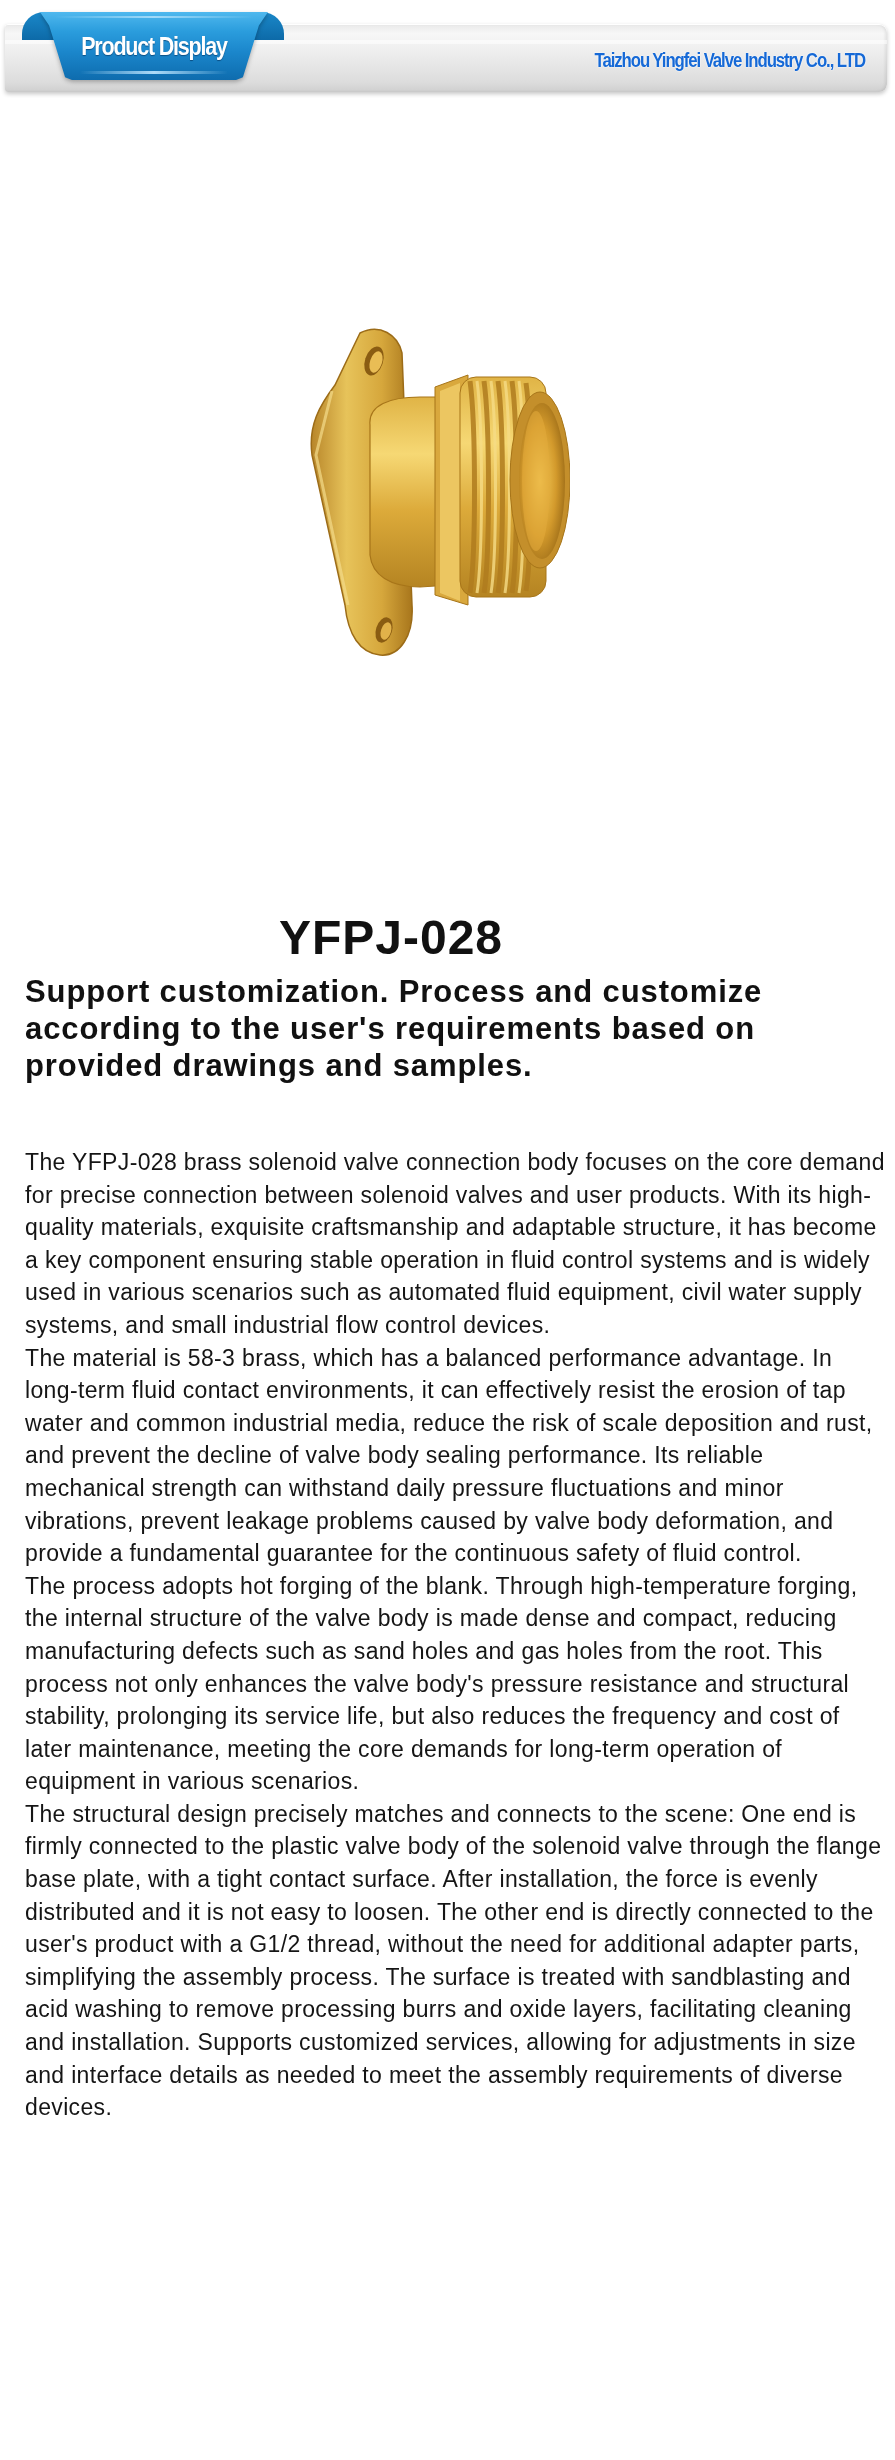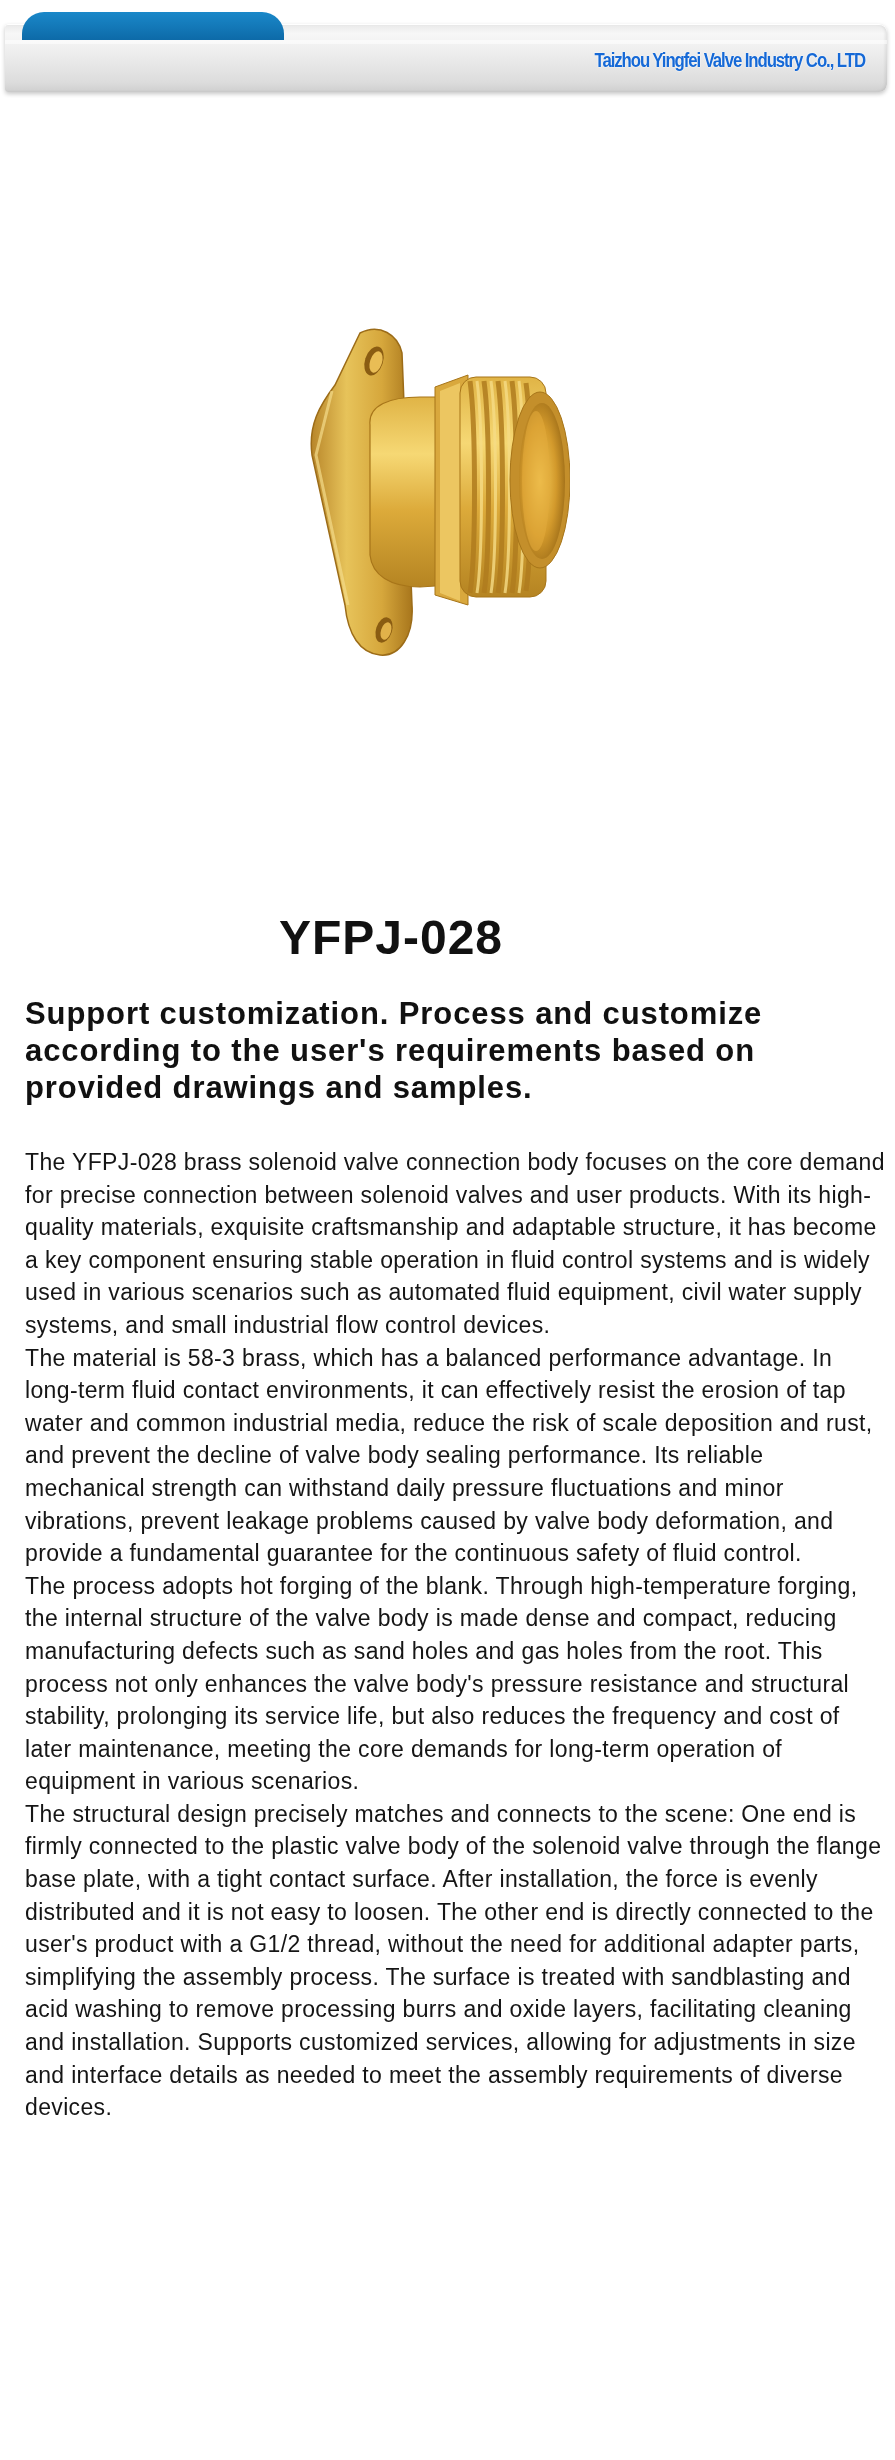--- a/index.html
+++ b/index.html
@@ -133,21 +133,21 @@
       font-size: 48px;
       letter-spacing: 1px;
       line-height: 56px;
       color: #111111;
     }
 
     
     .product-headline {
       position: absolute;
       left: 25px;
-      top: 995px;
+      top: 973px;
       width: 860px;
       font-family: "Liberation Sans", sans-serif;
       font-weight: bold;
       font-size: 31px;
       line-height: 37px;
       letter-spacing: 0.9px;
       color: #111111;
       margin: 0;
     }
 
@@ -166,20 +166,26 @@
     .description p {
       margin: 0;
     }
   </style>
 </head>
 <body>
 
 <div class="banner">
   <div class="banner-bar"></div>
   <div class="ribbon-back"></div>
+  <div class="ribbon-wrap">
+    <div class="ribbon-shape"></div>
+    <div class="ribbon-top-shine"></div>
+    <div class="ribbon-shine"></div>
+    <div class="ribbon-label">Product Display</div>
+  </div>
   <div class="company-name">Taizhou Yingfei Valve Industry Co., LTD</div>
 </div>
 
 <div class="product-image">
   <svg width="280" height="390" viewBox="0 0 280 390" xmlns="http://www.w3.org/2000/svg">
     <defs>
       <linearGradient id="flangeGrad" x1="0" y1="0" x2="1" y2="0">
         <stop offset="0" stop-color="#b8862a"></stop>
         <stop offset="0.35" stop-color="#e7c35a"></stop>
         <stop offset="0.7" stop-color="#d6a73c"></stop>

